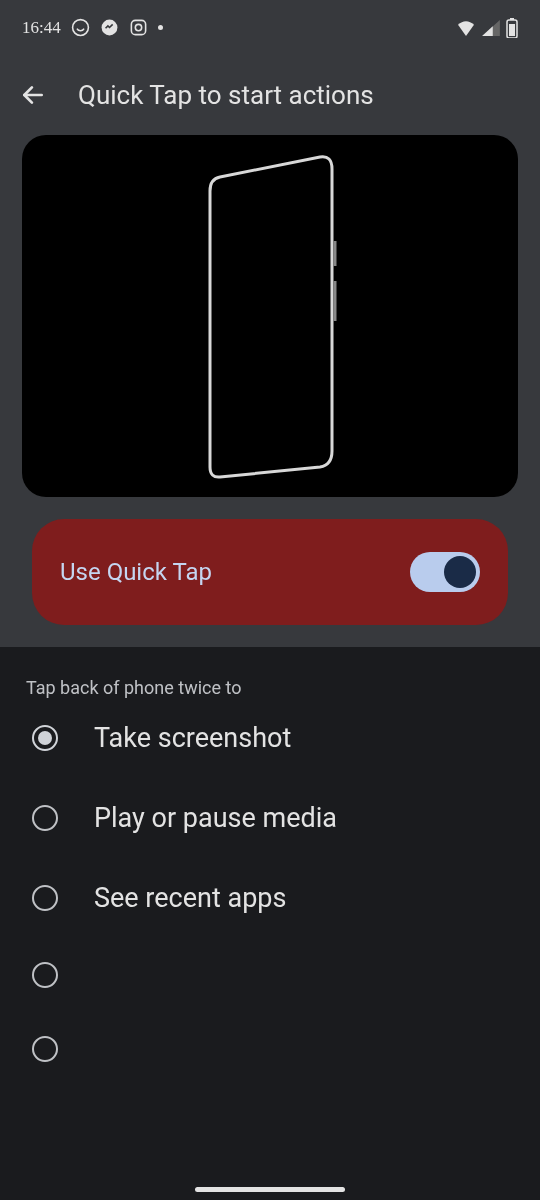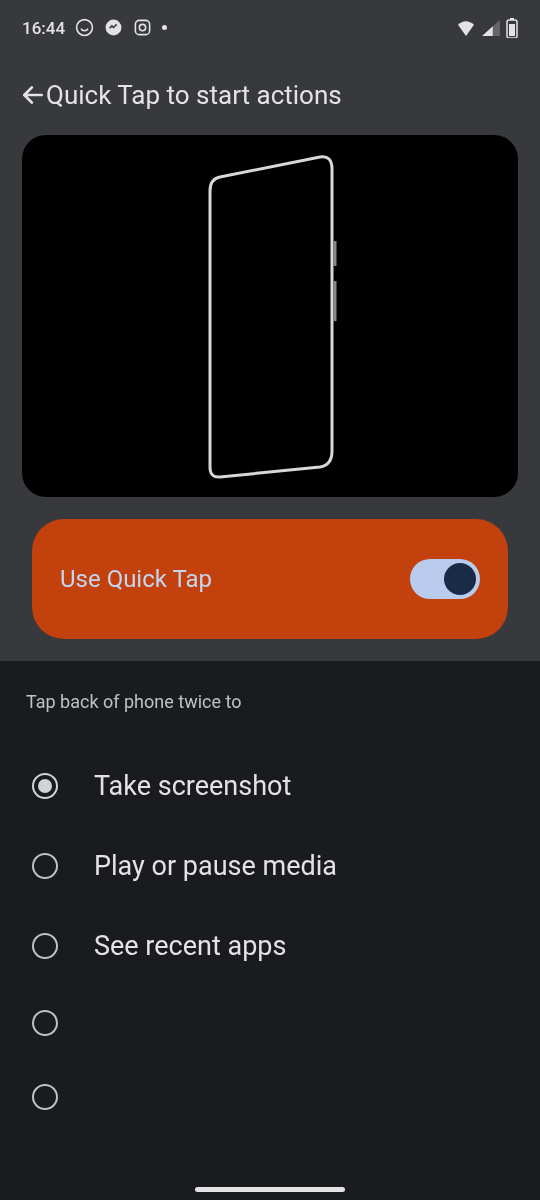--- a/index.html
+++ b/index.html
@@ -17,20 +17,21 @@
     }
     .status-bar {
       height: 55px;
       background: #37393d;
       display: flex;
       align-items: center;
       justify-content: space-between;
       padding: 0 22px;
       font-size: 17px;
       font-weight: 500;
+      font-family: Liberation Serif, serif;
     }
     .status-left {
       display: flex;
       align-items: center;
       gap: 10px;
     }
     .status-right {
       display: flex;
       align-items: center;
       gap: 6px;
@@ -44,20 +45,21 @@
       height: 5px;
       background: #e3e3e3;
       border-radius: 50%;
     }
     .header {
       height: 80px;
       background: #37393d;
       display: flex;
       align-items: center;
       padding: 0 20px;
+      gap: 32px;
     }
     .back-arrow {
       display: flex;
       align-items: center;
       cursor: pointer;
     }
     .header-title {
       font-size: 26px;
       font-weight: 400;
       color: #e3e3e3;
@@ -76,23 +78,23 @@
       position: relative;
     }
     .phone-outline {
       position: relative;
     }
     .toggle-section {
       background: #37393d;
       padding: 22px 32px 22px 32px;
     }
     .toggle-card {
-      background: #c2410c;
+      background: #7f1d1d;
       border-radius: 32px;
-      height: 120px;
+      height: 106px;
       display: flex;
       align-items: center;
       justify-content: space-between;
       padding: 0 28px;
     }
     .toggle-label {
       font-size: 24px;
       color: #c5d5f0;
       font-weight: 400;
     }
@@ -113,21 +115,20 @@
       background: #1a2b47;
       border-radius: 50%;
     }
     .content {
       padding: 30px 26px 0 26px;
     }
     .section-label {
       font-size: 18px;
       color: #bfc1c5;
       font-weight: 400;
-      margin-bottom: 34px;
     }
     .radio-list {
       display: flex;
       flex-direction: column;
       gap: 0;
     }
     .radio-item {
       display: flex;
       align-items: center;
       gap: 36px;

